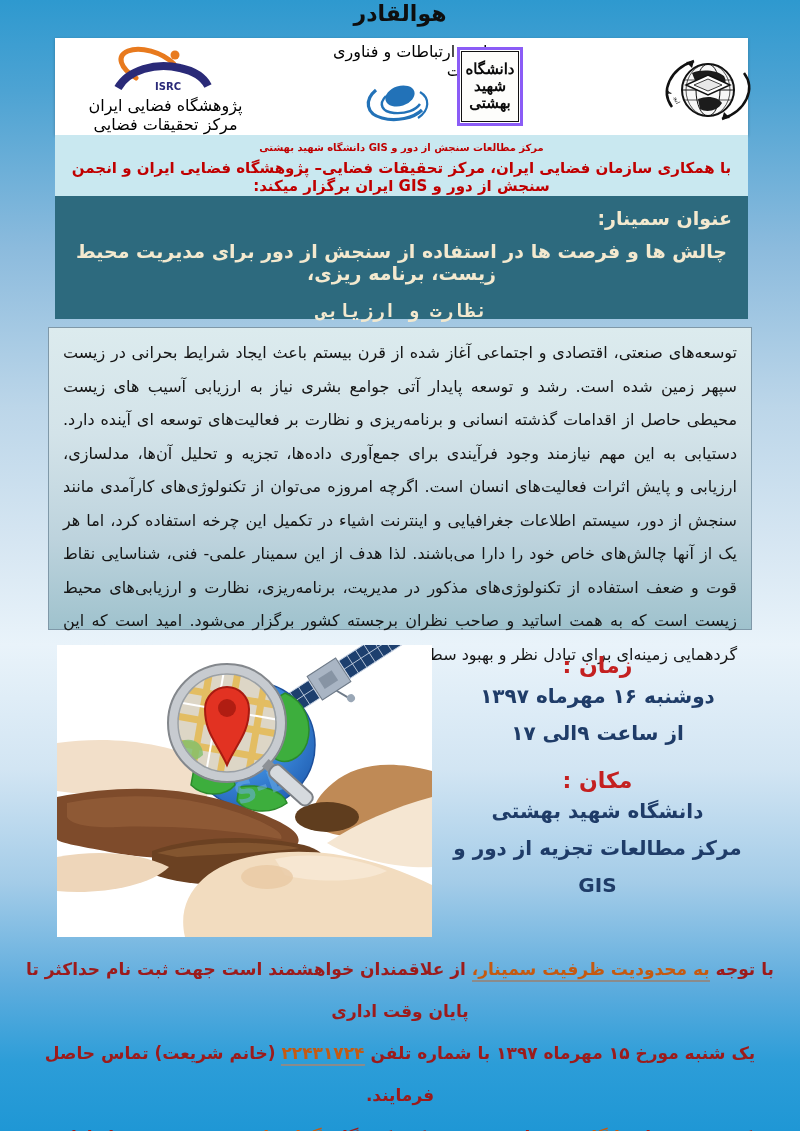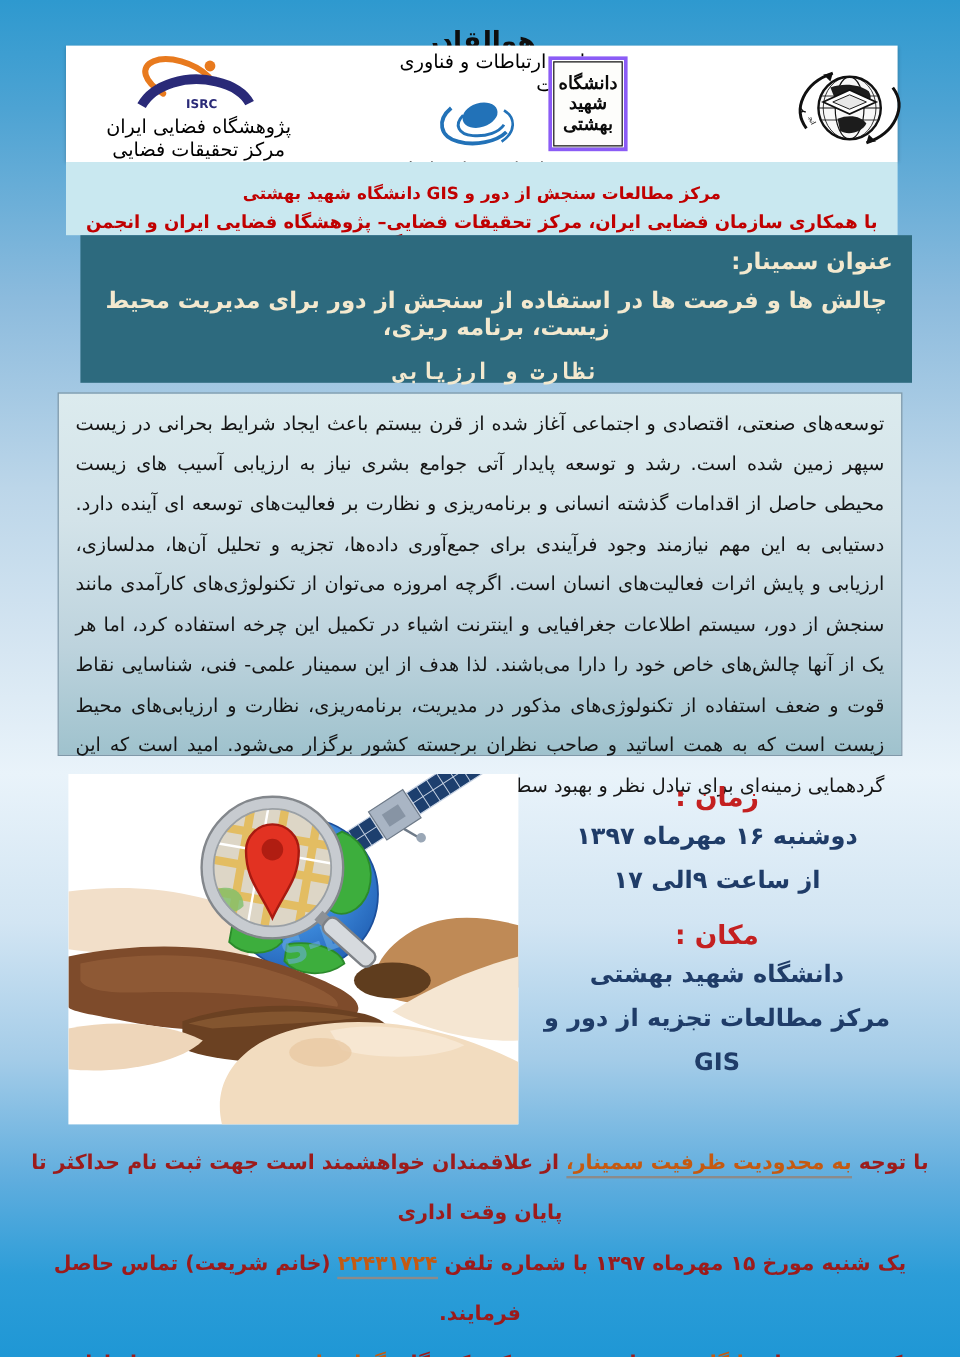--- a/index.html
+++ b/index.html
@@ -3,43 +3,43 @@
 <meta charset="utf-8">
 <style>
   * { margin:0; padding:0; box-sizing:border-box; }
   body { font-family:"DejaVu Sans", sans-serif; background:#888; }
   .page {
     position:relative; width:800px; height:1131px; margin:0 auto; overflow:hidden; direction:rtl;
     background:linear-gradient(180deg,
       #2e99cf 0%, #4da3d3 8%, #8cbbdd 22%, #bcd6e9 36%, #d6e6f2 48%,
       #e9f3fa 57%, #d2e5f3 68%, #a4cce8 78%, #5fadde 87%, #2c9dd8 94%, #1f97d5 100%);
   }
-  .bismillah { position:absolute; top:23px; left:0; width:100%; text-align:center;
+  .bismillah { position:absolute; top:1px; left:0; width:100%; text-align:center;
     font-size:22px; font-weight:bold; color:#0e0e0e; }
 
   
   .logo-band { position:absolute; left:55px; top:38px; width:693px; height:97px;
     background:#ffffff; box-shadow:0 1px 3px rgba(0,0,0,.25); }
   .logo { position:absolute; display:flex; flex-direction:column; align-items:center; }
   .logo-sbu { left:402px; top:9px; }
   .sbu-square { width:66px; height:79px; border:3px solid #8b5cf6; background:#fdfdfb;
     display:flex; flex-direction:column; align-items:center; justify-content:center;
     box-shadow:inset 0 0 0 1px #fff, inset 0 0 0 2px #111; }
   .sbu-square div { font-family:"DejaVu Serif", serif; font-weight:bold; color:#0a0a0a;
     font-size:15px; line-height:17px; letter-spacing:-1px; }
   .soc-wrap { position:absolute; left:603px; top:5px; width:100px; height:90px; }
 
   
   .org-band { position:absolute; left:55px; top:135px; width:693px; height:61px;
     background:#c9e8f0; text-align:center; color:#c00000; font-weight:bold; }
-  .org-band .l1 { font-size:14px; padding-top:7px;margin-top:12px; }
+  .org-band .l1 { font-size:10px; padding-top:7px; }
   .org-band .l2 { font-size:15px; padding-top:6px; }
 
   
-  .title-box { position:absolute; left:67px; top:196px; width:693px; height:123px;
+  .title-box { position:absolute; left:55px; top:196px; width:693px; height:123px;
     background:#2d6a7e; color:#f3e9cf; font-weight:bold; }
   .title-box .label { text-align:right; padding:11px 16px 0 0; font-size:19px; }
   .title-box .t1 { text-align:center; font-size:19px; margin-top:11px; }
   .title-box .t2 { text-align:center; font-size:19px; margin-top:15px;font-family:Liberation Mono, monospace; }
 
   
   .abstract-box { position:absolute; left:48px; top:327px; width:704px; height:303px;
     border:1px solid #7f98a8;
     background:linear-gradient(180deg,#dcebee 0%,#d3e3e9 35%,#bdd3dd 70%,#9fc2cd 100%);
     padding:8px 14px; }

